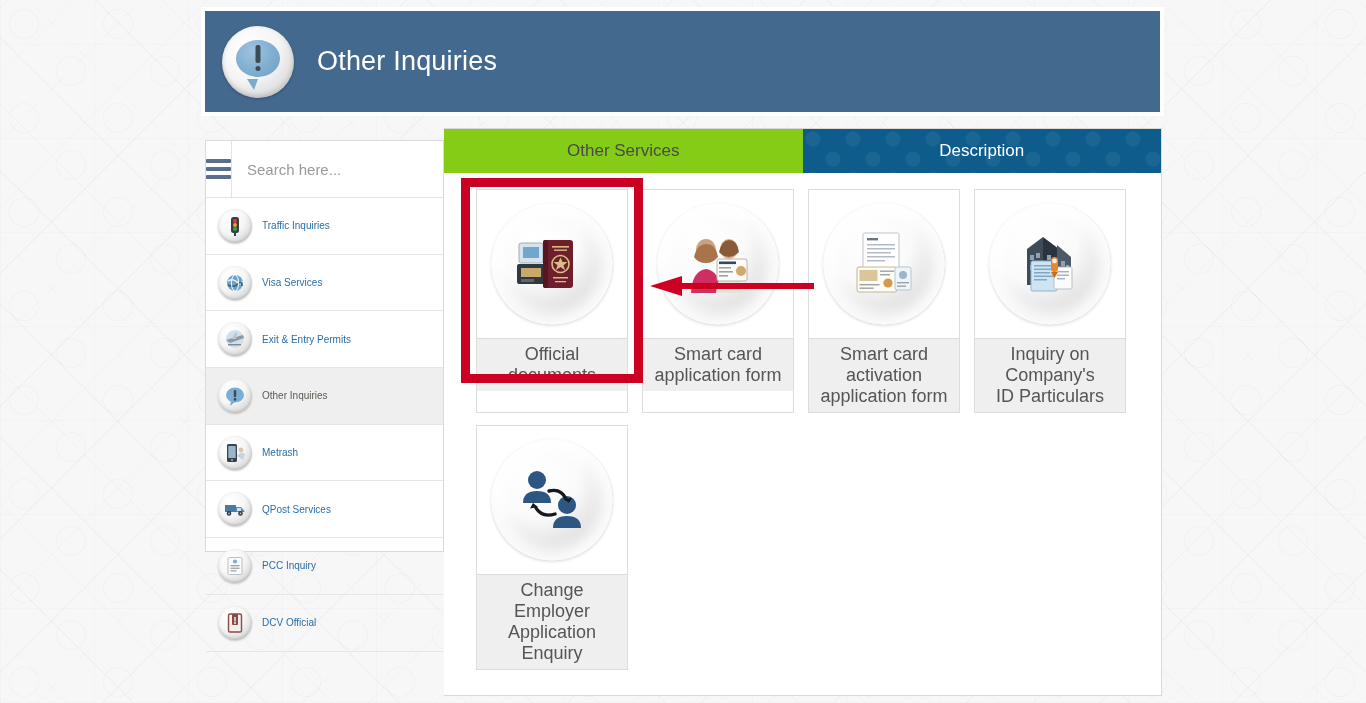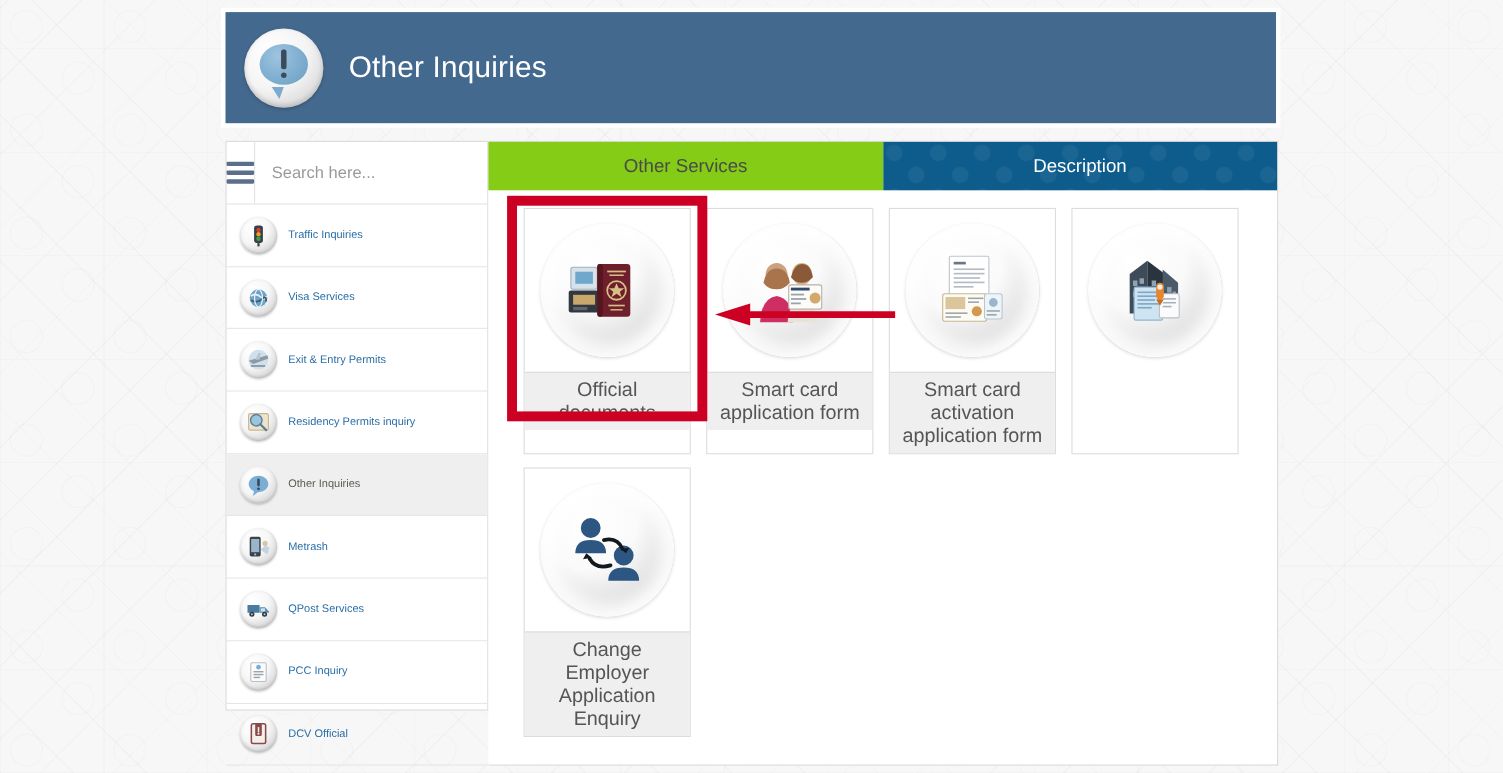--- a/index.html
+++ b/index.html
@@ -72,22 +72,22 @@
     width: 5px; height: 5px; background: #3c4b5a; border-radius: 50%;
   }
   .header-title {
     color: #ffffff; font-size: 27px; margin-left: 23px;
     letter-spacing: 0.2px;
   }
 
   
   .sidebar {
     position: absolute;
-    left: 205px; top: 128px;
-    width: 239px; height: 518px;
+    left: 205px; top: 140px;
+    width: 239px; height: 412px;
     background: #ffffff;
     border: 1px solid #dadada;
   }
   .sidebar-top {
     height: 57px; display: flex; align-items: stretch;
     border-bottom: 1px solid #e3e3e3;
   }
   .hamburger {
     width: 54px; display: flex; flex-direction: column;
     align-items: center; justify-content: center; gap: 4px;
@@ -258,31 +258,20 @@
         <svg width="24" height="24" viewBox="0 0 24 24">
           <circle cx="12" cy="12" r="9" fill="#cfe0ec"></circle>
           <path d="M3 13 L20 8 L21 11 L7 16 Z" fill="#8c9aa5"></path>
           <path d="M9 12 L12 6 L14 6 L13 12 Z" fill="#b9c4cd"></path>
           <rect x="5" y="17" width="13" height="1.4" fill="#7e8b95"></rect>
         </svg>
       </div>
       <span class="side-label">Exit &amp; Entry Permits</span>
     </div>
 
-    <div class="side-item">
-      <div class="glossy">
-        <svg width="24" height="24" viewBox="0 0 24 24">
-          <rect x="3" y="4" width="18" height="15" rx="1.5" fill="#ece4cf" stroke="#c5b68f" stroke-width="1"></rect>
-          <circle cx="10" cy="10" r="5.2" fill="#8cc0e0" opacity="0.85"></circle>
-          <circle cx="10" cy="10" r="5.2" fill="none" stroke="#5e7f93" stroke-width="1.3"></circle>
-          <path d="M13.6 13.6 L19 19" stroke="#5e7f93" stroke-width="2" stroke-linecap="round"></path>
-        </svg>
-      </div>
-      <span class="side-label">Residency Permits inquiry</span>
-    </div>
 
     <div class="side-item active">
       <div class="glossy">
         <svg width="22" height="22" viewBox="0 0 22 22">
           <ellipse cx="11" cy="10" rx="9" ry="7.5" fill="#7aaed4"></ellipse>
           <path d="M7 16 L6 21 L11.5 16.5 Z" fill="#7aaed4"></path>
           <rect x="9.8" y="5" width="2.4" height="7.2" rx="1.2" fill="#3c4b5a"></rect>
           <circle cx="11" cy="14.4" r="1.3" fill="#3c4b5a"></circle>
         </svg>
       </div>
@@ -460,20 +449,21 @@
                 <rect x="44" y="44" width="12" height="1.4"></rect>
                   <rect x="44" y="47.5" width="12" height="1.4"></rect>
                 <rect x="44" y="51" width="8" height="1.4"></rect>
               </g>
               <rect x="38" y="30" width="7" height="15" rx="3.4" fill="#e8862c"></rect>
               <circle cx="41.5" cy="34" r="2.4" fill="#f7f3ec"></circle>
               <path d="M38 45 l3.5 6 3.5 -6 z" fill="#c96d1d"></path>
             </svg>
           </div>
         </div>
+        <div class="card-label two-line">Inquiry on Company's<br>ID Particulars</div>
       </div>
 
       <div class="card">
         <div class="card-thumb">
           <div class="thumb-ring">
             <svg class="thumb-art" viewBox="0 0 74 74">
               <circle cx="22" cy="17" r="9" fill="#2e5682"></circle>
               <path d="M8 40 q0 -12 14 -12 q14 0 14 12 z" fill="#2e5682"></path>
               <circle cx="52" cy="42" r="9" fill="#2e5682"></circle>
               <path d="M38 65 q0 -12 14 -12 q14 0 14 12 z" fill="#2e5682"></path>

